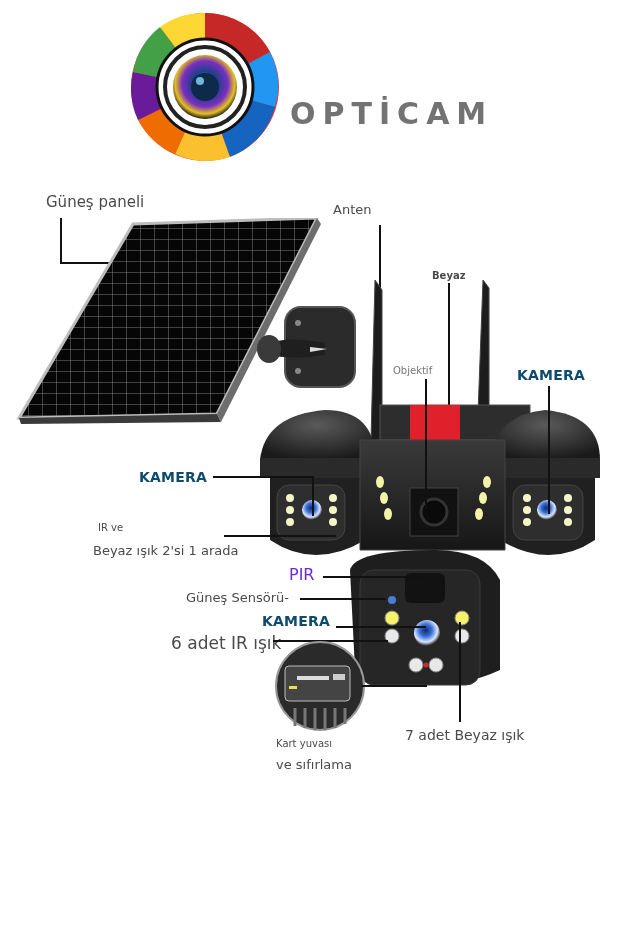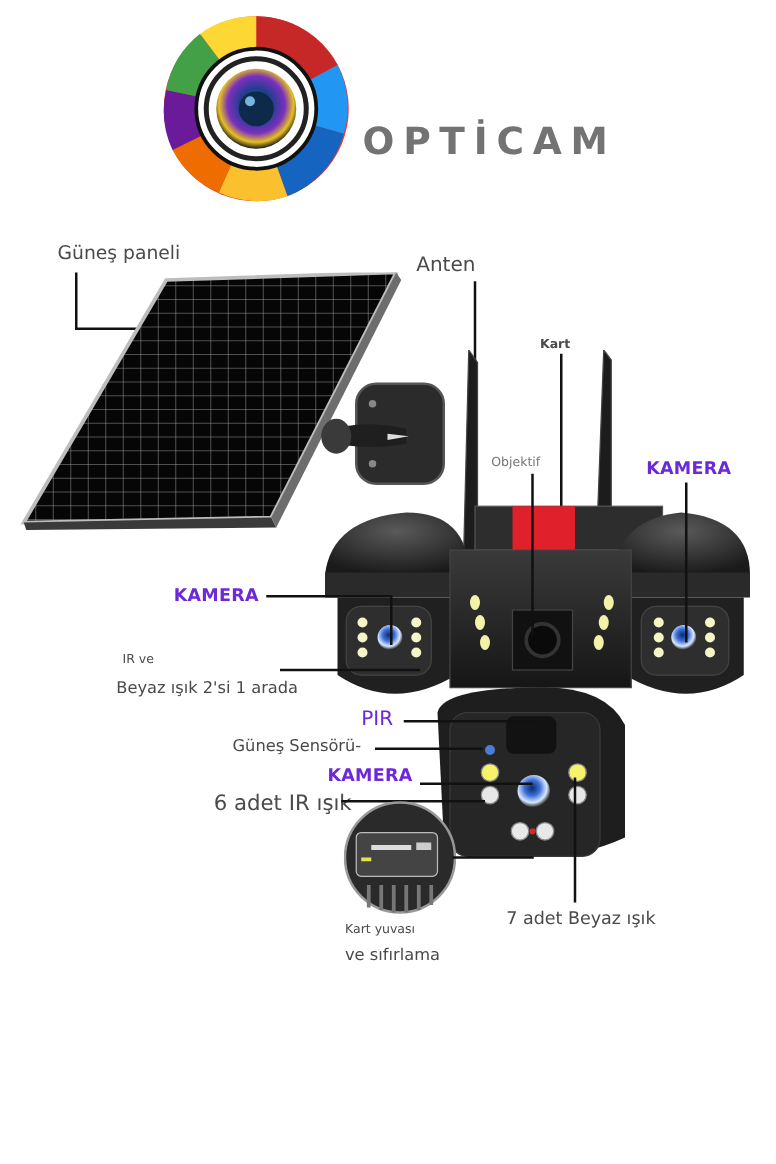--- a/index.html
+++ b/index.html
@@ -1,20 +1,20 @@
 <!DOCTYPE html>
 <html><head>
 <meta charset="utf-8">
 <style>
   html, body { margin:0; padding:0; background:#ffffff; }
   body { width:621px; height:931px; position:relative; overflow:hidden; font-family:"DejaVu Sans", sans-serif; }
   .abs { position:absolute; }
   .lbl { position:absolute; white-space:nowrap; color:#3a3a3a; }
   .lbl-gray { color:#4a4a4a; font-size:14px; }
-  .lbl-bold { color:#6d28d9; font-size:15px; font-weight:bold; letter-spacing:0.2px; }
+  .lbl-bold { color:#0c4a6e; font-size:15px; font-weight:bold; letter-spacing:0.2px; }
   .line { position:absolute; background:#111; }
   .brand { position:absolute; left:290px; top:96px; font-size:30px; font-weight:bold; letter-spacing:7px; color:#737373; font-family:"DejaVu Sans", sans-serif; }
 </style>
 </head>
 <body>
 
 <div class="abs" style="left:130px;top:12px;width:150px;height:150px;">
   <svg width="150" height="150" viewBox="0 0 150 150">
     <defs>
       <radialGradient id="lensg" cx="50%" cy="45%" r="55%">
@@ -65,24 +65,24 @@
   <svg width="105" height="90" viewBox="0 0 105 90">
     <rect x="30" y="2" width="70" height="80" rx="16" fill="#2b2b2b" stroke="#555" stroke-width="2"></rect>
     <circle cx="43" cy="18" r="3" fill="#888"></circle>
       <circle cx="43" cy="66" r="3" fill="#888"></circle>
     <path d="M10 40 Q30 30 70 38 L70 50 Q30 56 10 48 Z" fill="#1f1f1f"></path>
     <ellipse cx="14" cy="44" rx="12" ry="14" fill="#3a3a3a"></ellipse>
     <path d="M55 42 L72 44 L55 47 Z" fill="#ddd"></path>
   </svg>
 </div>
 
-<div class="lbl lbl-gray" style="left:333px;top:202px;font-size:16px;text-align:right;">Anten</div>
+<div class="lbl lbl-gray" style="left:333px;top:202px;font-size:13px;text-align:right;">Anten</div>
 <div class="line" style="left:379px;top:225px;width:2px;height:95px;"></div>
 
-<div class="lbl lbl-gray" style="left:432px;top:270px;font-size:10px;font-weight:bold;">Kart</div>
+<div class="lbl lbl-gray" style="left:432px;top:270px;font-size:10px;font-weight:bold;">Beyaz</div>
 <div class="line" style="left:448px;top:283px;width:2px;height:160px;"></div>
 
 <div class="lbl" style="left:393px;top:365px;font-size:10px;color:#777;">Objektif</div>
 
 <div class="lbl lbl-bold" style="left:517px;top:367px;font-size:14px;">KAMERA</div>
 
 <div class="abs" style="left:255px;top:280px;width:355px;height:410px;">
   <svg width="355" height="410" viewBox="0 0 355 410">
     <defs>
       <linearGradient id="bodyg" x1="0" y1="0" x2="0" y2="1">

